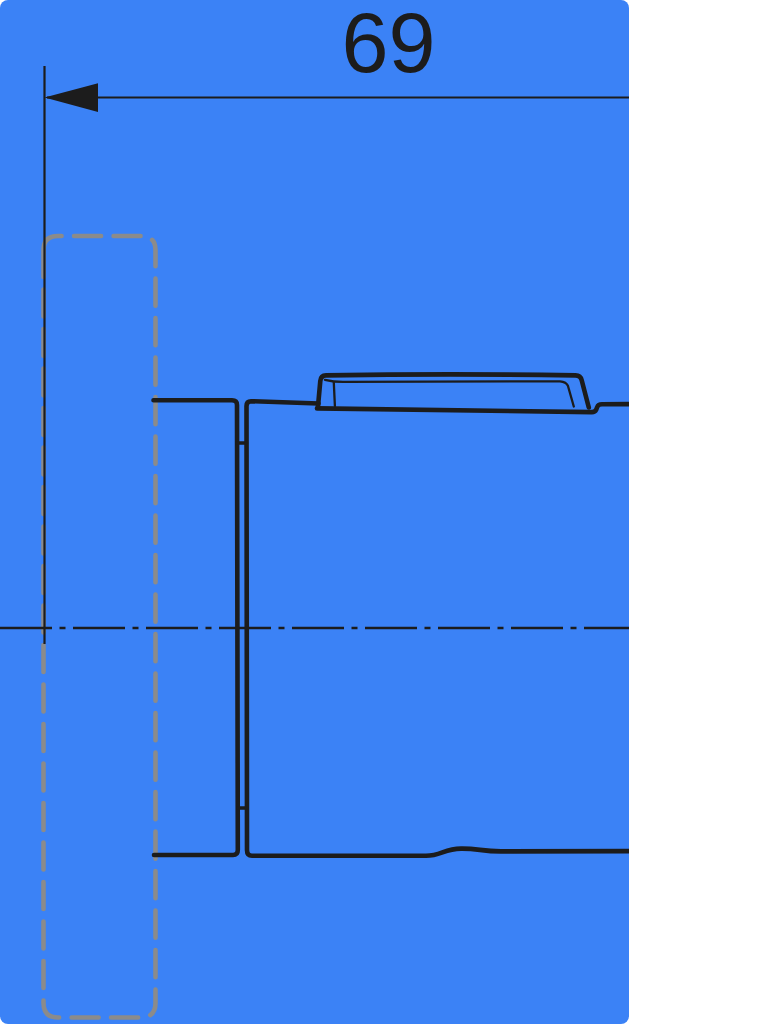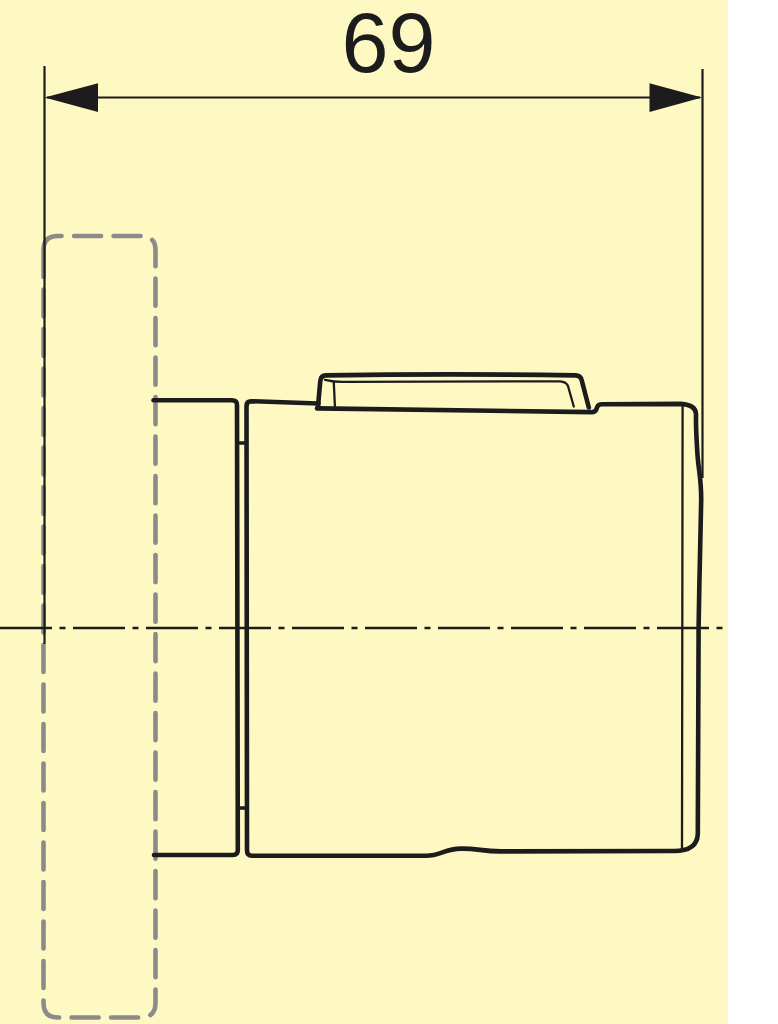--- a/index.html
+++ b/index.html
@@ -1,16 +1,16 @@
 <!DOCTYPE html>
 <html><head>
 <meta charset="utf-8">
 <style>
   html,body{margin:0;padding:0;background:#ffffff;}
-  .page{width:728px;height:1024px;position:relative;overflow:hidden;background:#fef9c3;}
+  .page{width:629px;height:1024px;position:relative;overflow:hidden;background:#3b82f6;border-radius:8px;}
   svg{display:block;}
   text{font-family:"Liberation Sans", sans-serif;fill:#1c1c1c;}
 </style>
 </head>
 <body>
 <div class="page">
 <svg width="778" height="1024" viewBox="0 0 778 1024" fill="none" stroke-linecap="round" stroke-linejoin="round">
 
   <text x="388.5" y="72" font-size="84.5" text-anchor="middle" stroke="none">69</text>
 

